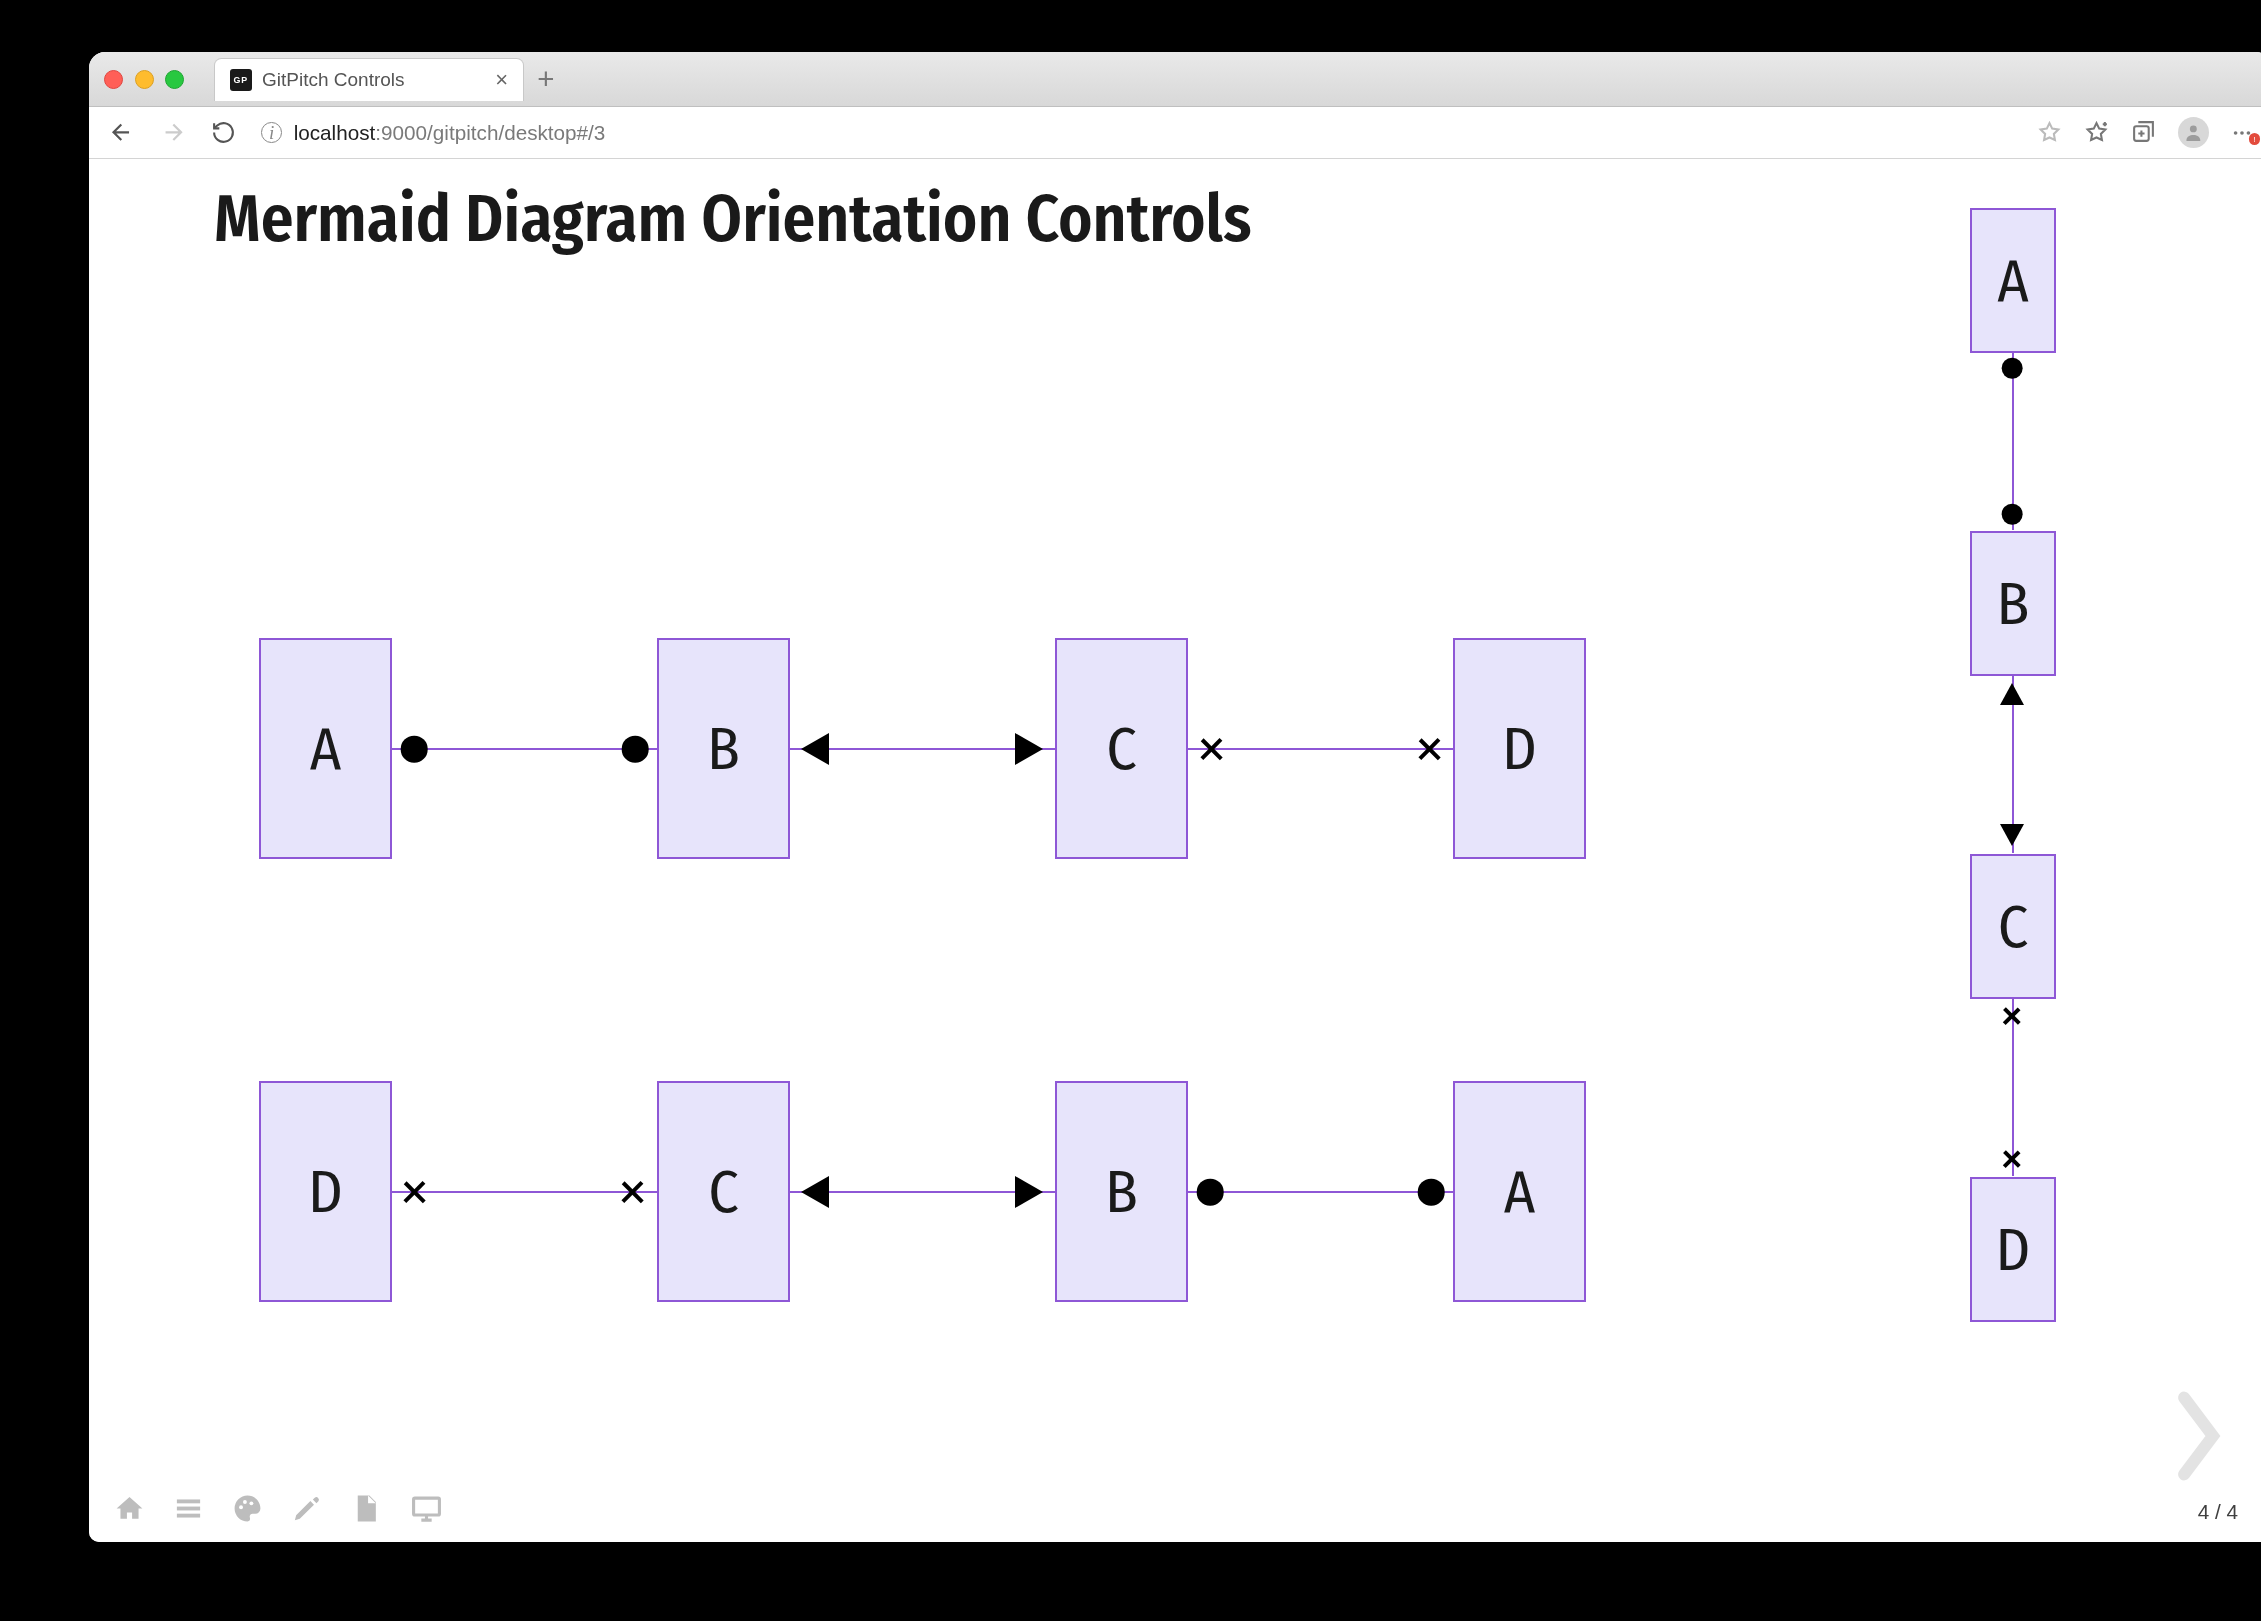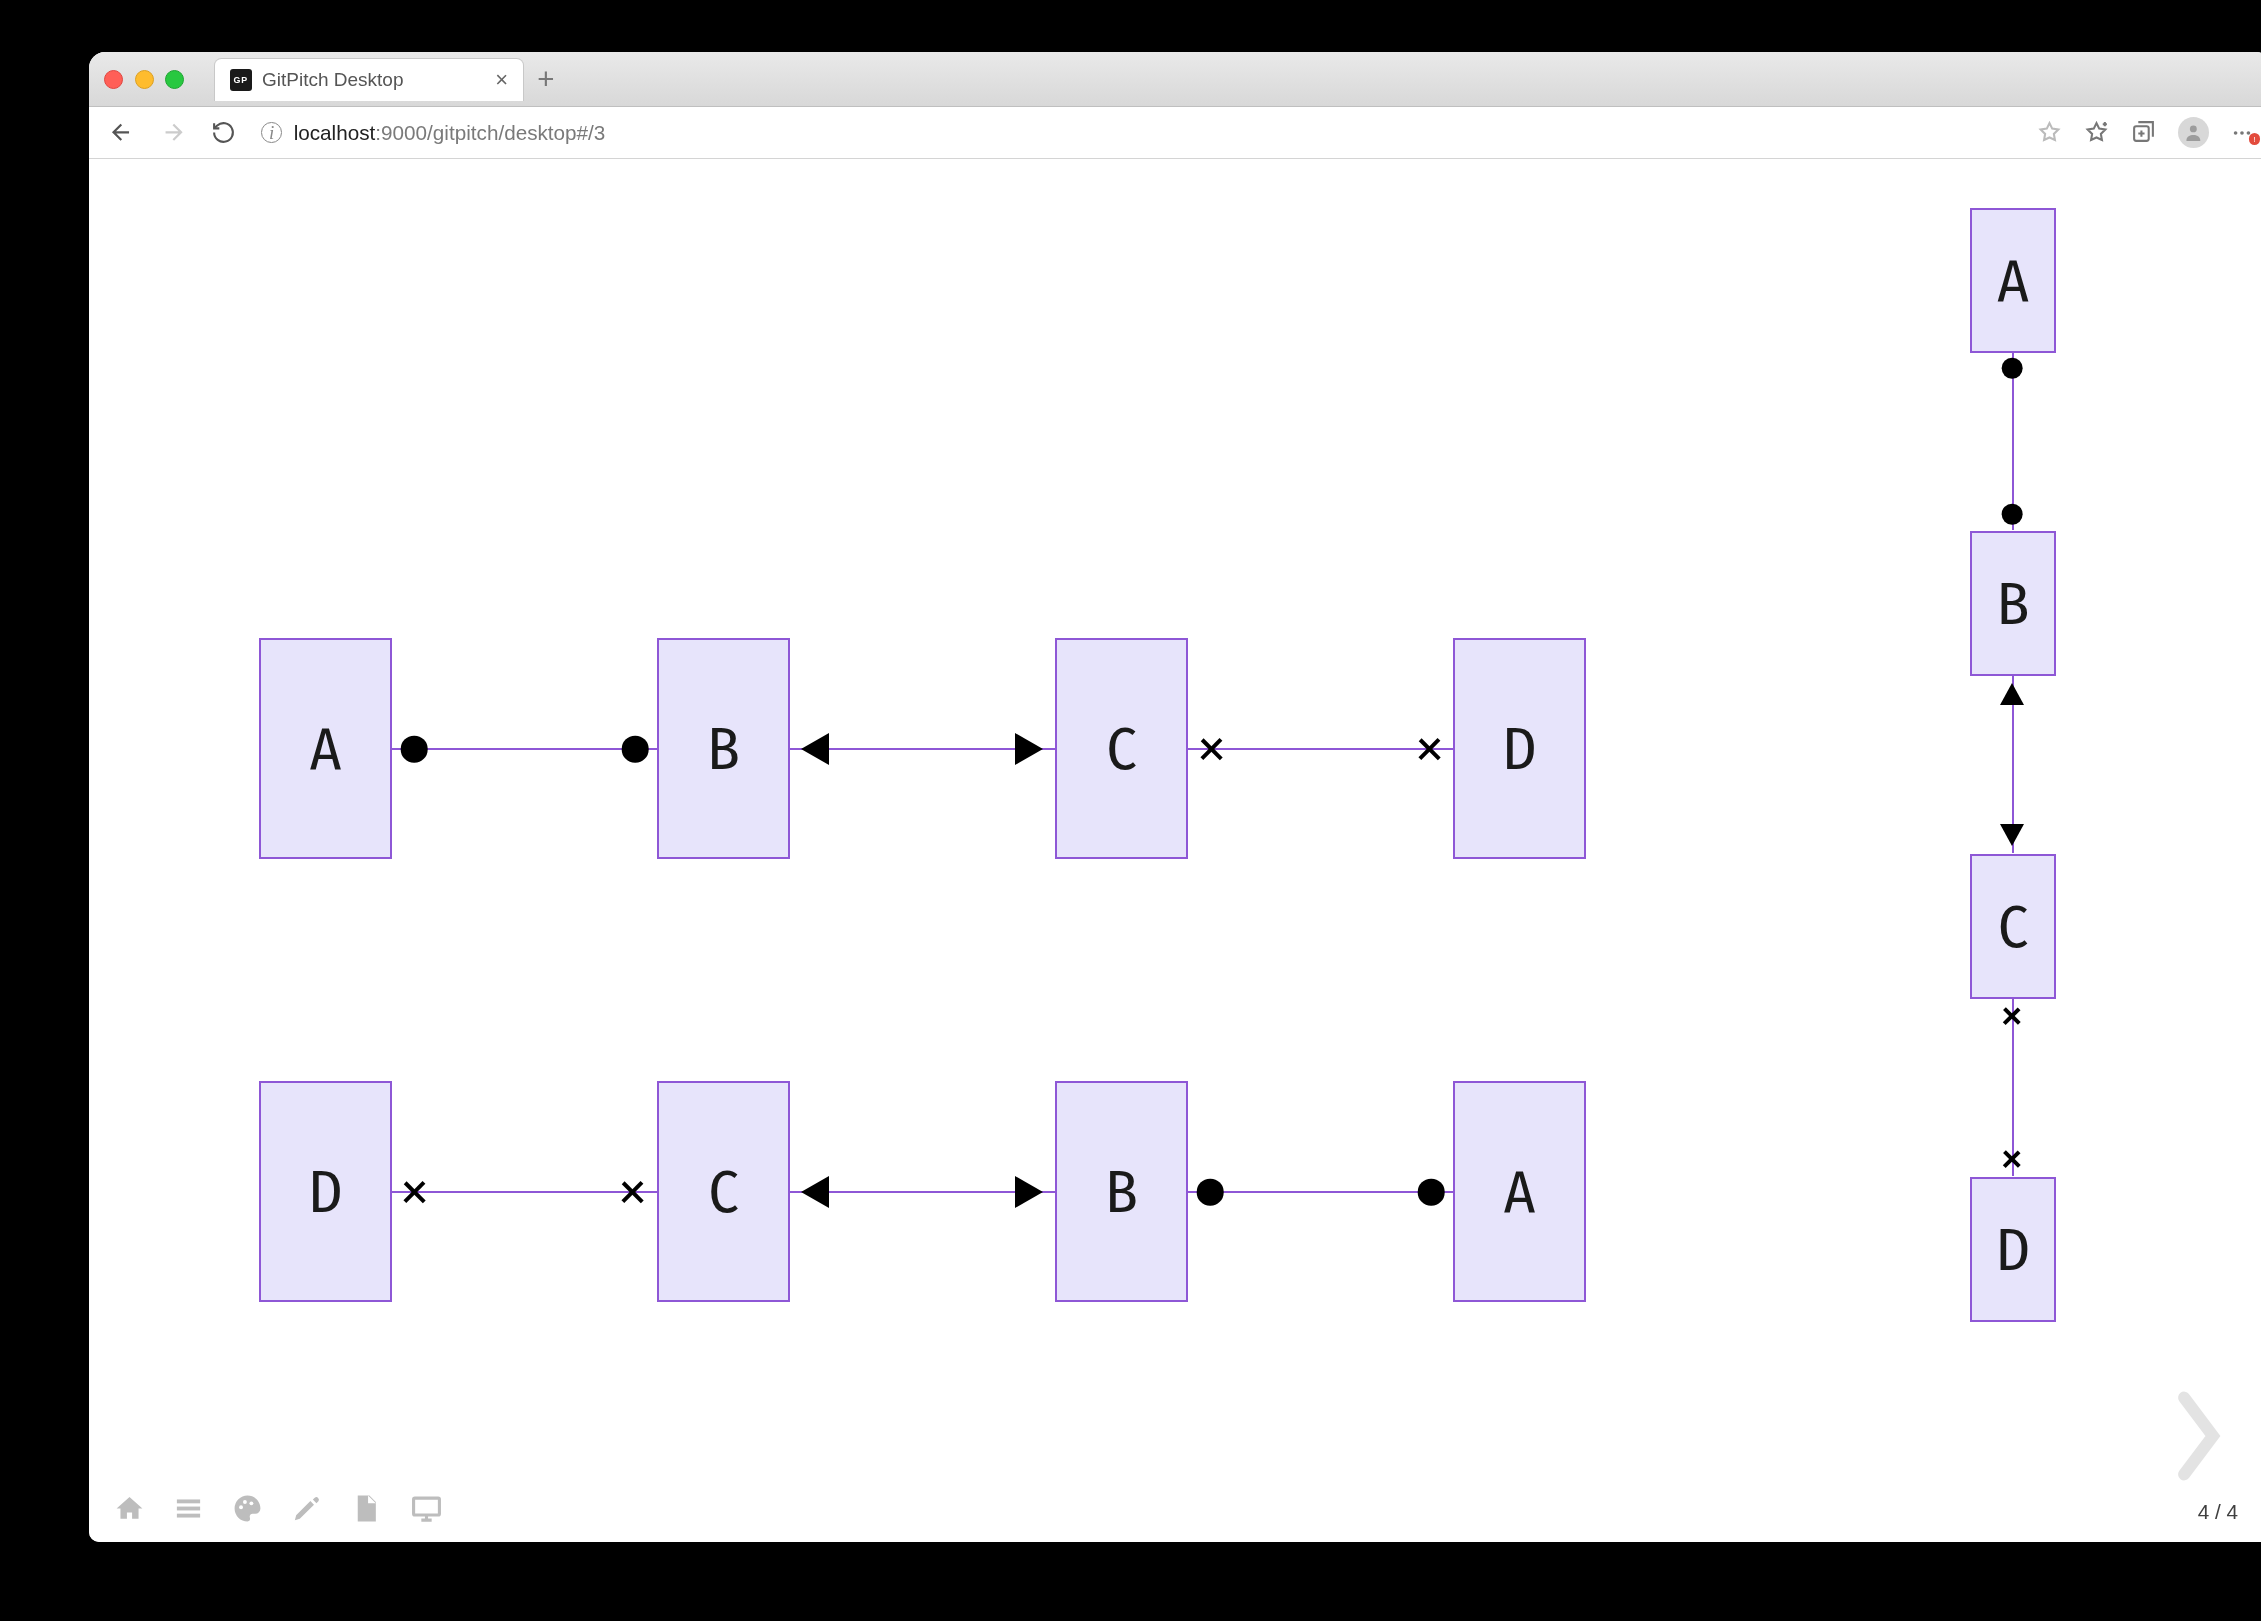--- a/index.html
+++ b/index.html
@@ -76,21 +76,21 @@
 <div class="frame">
 
   <div class="titlebar">
     <div class="traffic">
       <div class="tl red"></div>
       <div class="tl yel"></div>
       <div class="tl grn"></div>
     </div>
     <div class="tab">
       <div class="favicon">GP</div>
-      <div class="tab-title">GitPitch Desktop</div>
+      <div class="tab-title">GitPitch Controls</div>
       <div class="tab-close">×</div>
     </div>
     <div class="tab-add">+</div>
   </div>
 
   <div class="urlbar">
     <div class="navbtn">
       <svg width="26.6" height="26.6" viewBox="0 0 24 24" fill="none" stroke="#555" stroke-width="2">
           <path d="M19 12H5m7-7-7 7 7 7"></path>
         </svg>
@@ -139,20 +139,21 @@
             <circle cx="5" cy="12" r="2"></circle>
             <circle cx="12" cy="12" r="2"></circle>
             <circle cx="19" cy="12" r="2"></circle>
           </svg>
           <span class="bang">!</span>
         </span>
     </div>
   </div>
 
   <div class="slide">
+    <div class="htitle">Mermaid Diagram Orientation Controls</div>
 
     <div class="node nodeH" style="left:170px;  top:479px;">A</div>
     <div class="node nodeH" style="left:568px;  top:479px;">B</div>
     <div class="node nodeH" style="left:966px; top:479px;">C</div>
     <div class="node nodeH" style="left:1364px; top:479px;">D</div>
 
     <div class="hline" style="left:302px; top:589px; width:266px;"></div>
     <div class="dot" style="left:325px;  top:590px;"></div>
     <div class="dot" style="left:546px;  top:590px;"></div>
 

